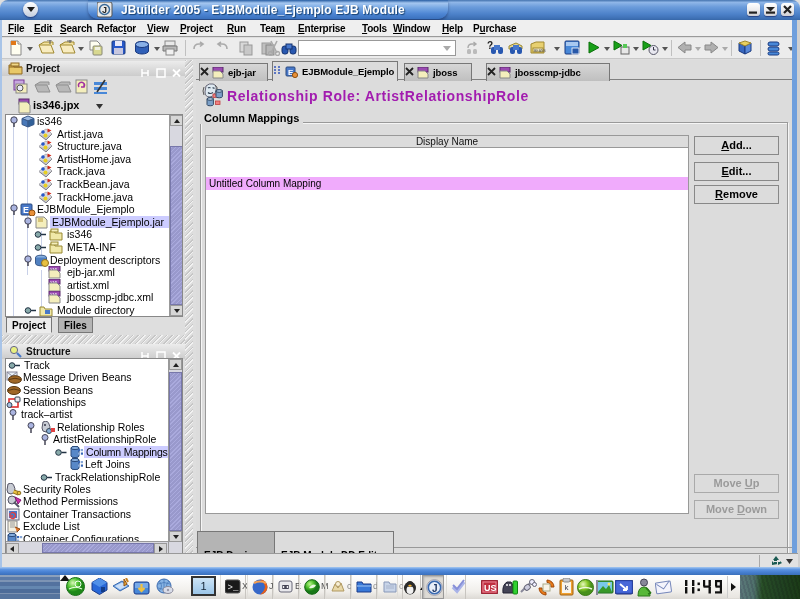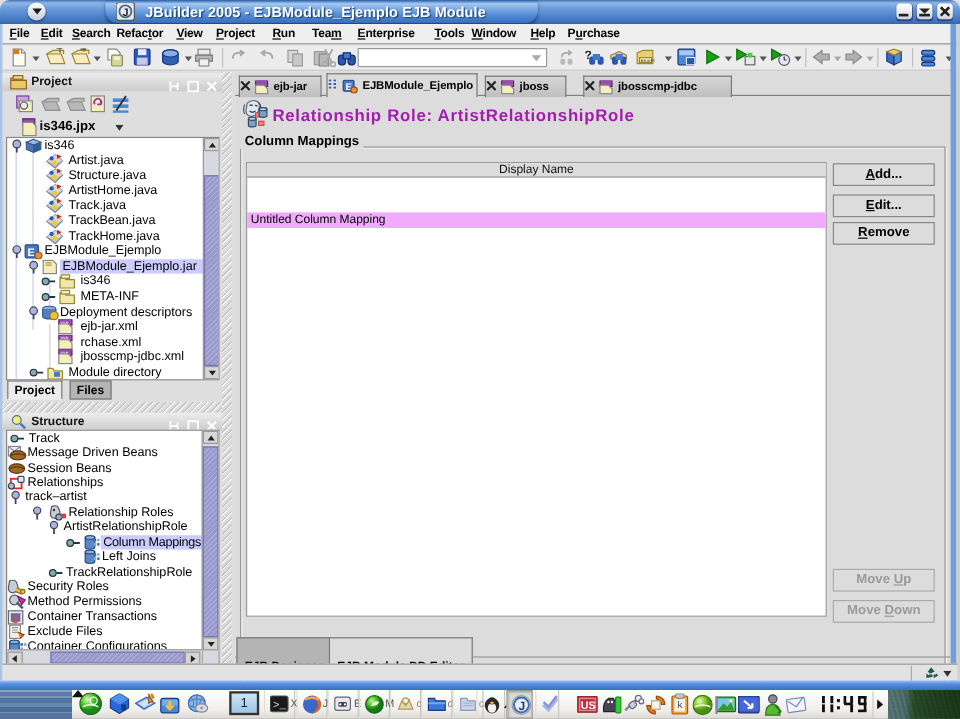--- a/index.html
+++ b/index.html
@@ -449,21 +449,21 @@
           </svg><span class="lbl">Deployment descriptors</span></div>
       <div class="trow" style="left:42px;top:151px"><svg width="16" height="13">
             <rect x="1" y="0" width="11" height="5" fill="#9a4ab2" stroke="#5a2a6a"></rect>
             <text x="2" y="4.5" font-size="4" fill="#fff" font-family="Liberation Sans">XML</text>
             <path d="M1,4 L9,4 L12,7 L12,12 L1,12 Z" fill="#f4eebc" stroke="#888"></path>
           </svg><span class="lbl" style="margin-left:3px">ejb-jar.xml</span></div>
       <div class="trow" style="left:42px;top:164px"><svg width="16" height="13">
             <rect x="1" y="0" width="11" height="5" fill="#9a4ab2" stroke="#5a2a6a"></rect>
             <text x="2" y="4.5" font-size="4" fill="#fff" font-family="Liberation Sans">XML</text>
             <path d="M1,4 L9,4 L12,7 L12,12 L1,12 Z" fill="#f4eebc" stroke="#888"></path>
-          </svg><span class="lbl" style="margin-left:3px">rchase.xml</span></div>
+          </svg><span class="lbl" style="margin-left:3px">artist.xml</span></div>
       <div class="trow" style="left:42px;top:176px"><svg width="16" height="13">
             <rect x="1" y="0" width="11" height="5" fill="#9a4ab2" stroke="#5a2a6a"></rect>
             <text x="2" y="4.5" font-size="4" fill="#fff" font-family="Liberation Sans">XML</text>
             <path d="M1,4 L9,4 L12,7 L12,12 L1,12 Z" fill="#f4eebc" stroke="#888"></path>
           </svg><span class="lbl" style="margin-left:3px">jbosscmp-jdbc.xml</span></div>
       <div class="trow" style="left:18px;top:189px"><svg width="13" height="13">
             <circle cx="4" cy="6.5" r="2.8" fill="#8aa" stroke="#234"></circle>
             <path d="M7,6.5 L12,6.5" stroke="#234" stroke-width="1.5"></path>
           </svg><svg style="margin-left:2px" width="15" height="13">
             <path d="M1,3 L5,3 L6,5 L13,5 L13,12 L1,12 Z" fill="#f0e8a8" stroke="#988830"></path>
@@ -566,21 +566,21 @@
           </svg><span class="lbl">Method Permissions</span></div>
       <div class="trow" style="left:0px;top:149px"><svg width="17" height="13">
             <rect x="1" y="1" width="12" height="11" fill="#e8e8f4" stroke="#667"></rect>
             <rect x="3" y="3" width="8" height="7" fill="#4878c8"></rect>
             <path d="M5,5 A3,3 0 1 1 4,9 M4,5 L4,8 L7,8" fill="none" stroke="#e04040" stroke-width="1.3"></path>
           </svg><span class="lbl">Container Transactions</span></div>
       <div class="trow" style="left:0px;top:161px"><svg width="17" height="13">
             <rect x="2" y="1" width="9" height="11" fill="#f4f0e0" stroke="#888"></rect>
             <path d="M4,3 L9,3 M4,5 L9,5 M4,7 L9,7" stroke="#999"></path>
             <path d="M9,7 L14,9 L11,12" fill="#e07830" stroke="#904810"></path>
-          </svg><span class="lbl">Exclude Files</span></div>
+          </svg><span class="lbl">Exclude List</span></div>
       <div class="trow" style="left:0px;top:174px"><svg width="17" height="13">
             <path d="M2,2 A4,1.6 0 0 1 10,2 L10,10 A4,1.6 0 0 1 2,10 Z" fill="#5888c8" stroke="#2a4a7a"></path>
             <ellipse cx="6" cy="2" rx="4" ry="1.6" fill="#88b0e0" stroke="#2a4a7a"></ellipse>
             <rect x="11" y="3" width="2.2" height="2.2" fill="#3868b8"></rect>
             <rect x="14" y="3" width="2.2" height="2.2" fill="#88a8d8"></rect>
             <rect x="11" y="6.5" width="2.2" height="2.2" fill="#88a8d8"></rect>
           </svg><span class="lbl">Container Configurations</span></div>
       <div class="vsb" style="left:162px;top:0;width:14px;height:194px;background:#d8d8e0;border-left:1px solid #999">
         <div class="sbtn up" style="left:0px;top:0"></div>
         <div class="sbthumb" style="left:0px;top:13px;width:13px;height:159px"></div>

